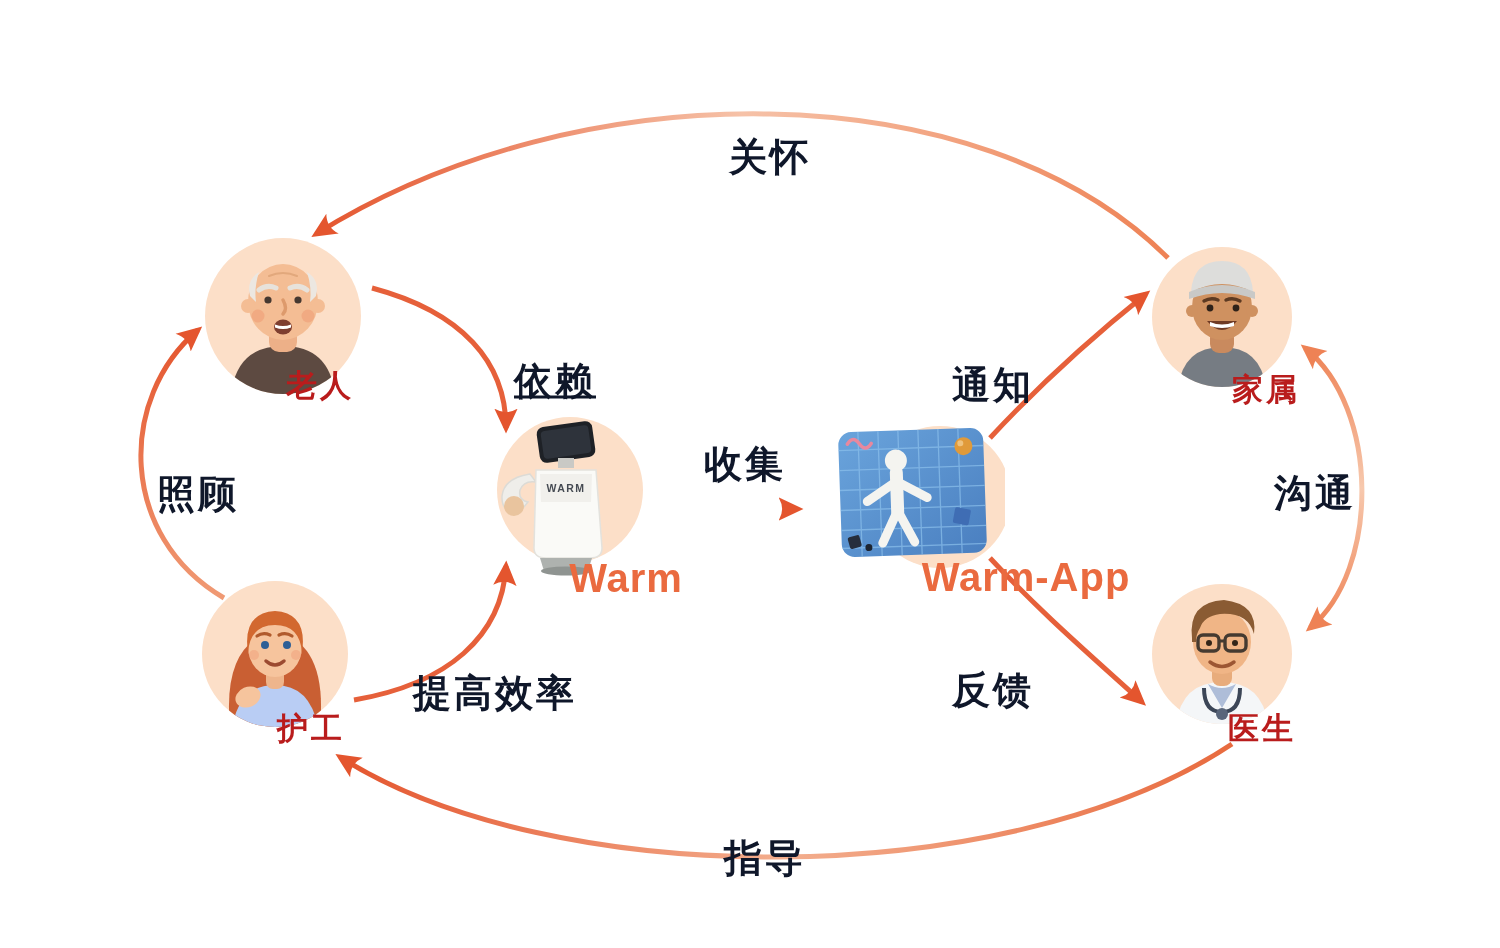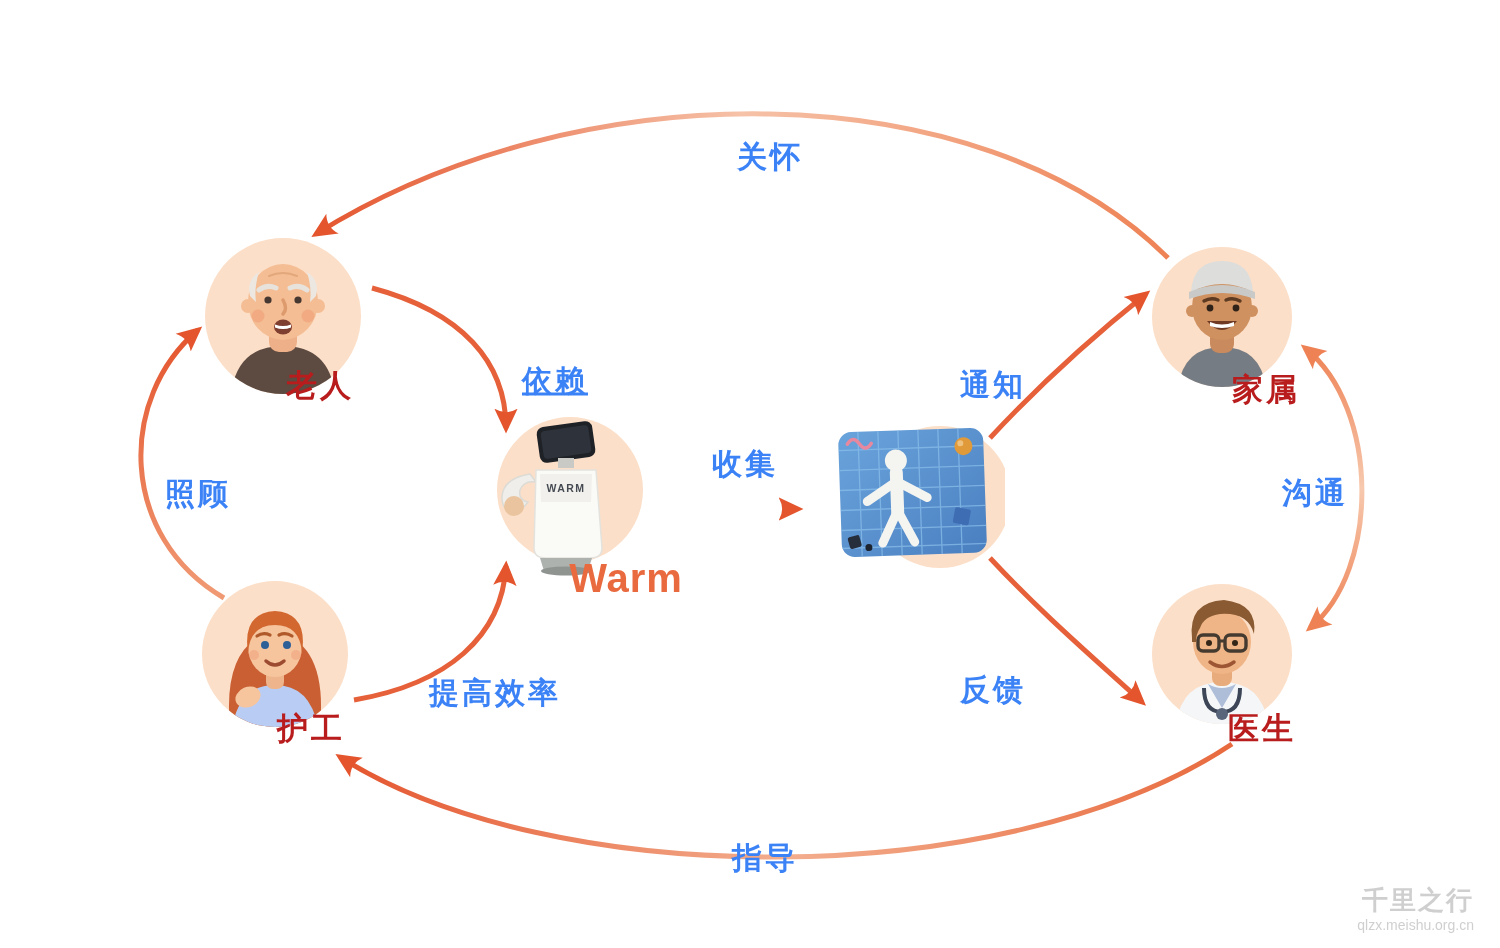--- a/index.html
+++ b/index.html
@@ -2,21 +2,21 @@
 <html><head>
 <meta charset="utf-8">
 <style>
   * { margin:0; padding:0; box-sizing:border-box; }
   html,body { background:#ffffff; font-family:"Liberation Sans", sans-serif; }
   .stage { position:relative; width:1500px; height:948px; background:#ffffff; overflow:hidden; }
   .arrow-layer { position:absolute; left:0; top:0; z-index:1; }
   .node { position:absolute; z-index:2; }
   .edge-label {
     position:absolute; z-index:3; transform:translate(-50%,-50%);
-    color:#3b82f6; font-weight:bold; font-size:30px; letter-spacing:3px; white-space:nowrap;
+    color:#0f172a; font-weight:bold; font-size:38px; letter-spacing:3px; white-space:nowrap;
   }
   .node-label {
     position:absolute; z-index:4; transform:translate(-50%,-50%);
     color:#b91c1c; font-weight:bold; font-size:31px; letter-spacing:3px; white-space:nowrap;
   }
   .brand-label {
     position:absolute; z-index:4; transform:translate(-50%,-50%);
     color:#ea6a3f; font-weight:800; font-size:40px; letter-spacing:1px; white-space:nowrap;
   }
   .watermark {
@@ -236,29 +236,26 @@
         </g>
         <path d="M34 22 q6 -9 12 0 q6 9 12 0" stroke="#e8889e" stroke-width="3.5" fill="none" stroke-linecap="round"></path>
         <circle cx="150" cy="28" r="9" fill="#e09a3a"></circle>
         <circle cx="147" cy="25" r="3" fill="#eec27e"></circle>
         <rect x="138" y="90" width="16" height="16" rx="2" fill="#3f6db4" transform="rotate(12 146 98)"></rect>
         <rect x="32" y="114" width="12" height="12" rx="2" fill="#262e3c" transform="rotate(-14 38 120)"></rect>
         <circle cx="52" cy="126" r="3.5" fill="#1d2430"></circle>
       </g>
     </svg>
   </div>
+  <div class="brand-label" style="left:1026px; top:577px;">Warm-App</div>
 
   <div class="edge-label" style="left:770px;  top:157px;">关怀</div>
   <div class="edge-label" style="left:555px;  top:381px;text-decoration:underline;">依赖</div>
   <div class="edge-label" style="left:198px;  top:494px;">照顾</div>
   <div class="edge-label" style="left:745px;  top:464px;">收集</div>
   <div class="edge-label" style="left:993px;  top:385px;">通知</div>
   <div class="edge-label" style="left:1315px; top:493px;">沟通</div>
   <div class="edge-label" style="left:495px;  top:676px;margin-top:17px;">提高效率</div>
   <div class="edge-label" style="left:993px;  top:690px;font-family:Liberation Mono, monospace;">反馈</div>
   <div class="edge-label" style="left:765px;  top:812px;margin-top:46px;">指导</div>
 
-  <div class="watermark">
-    <div class="wm-title">千里之行</div>
-    <div class="wm-url">qlzx.meishu.org.cn</div>
-  </div>
 
 </div>
 
 </body></html>

